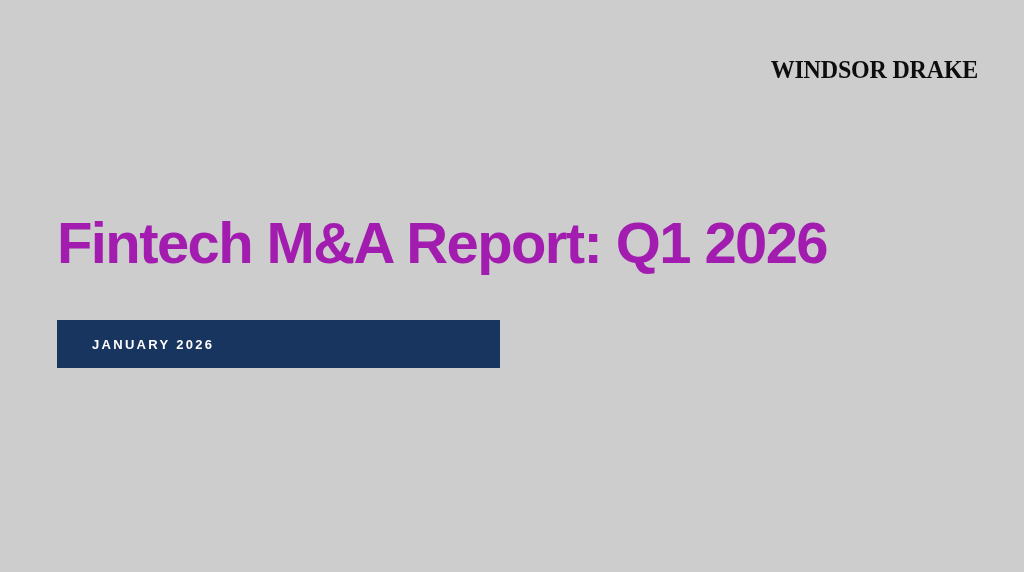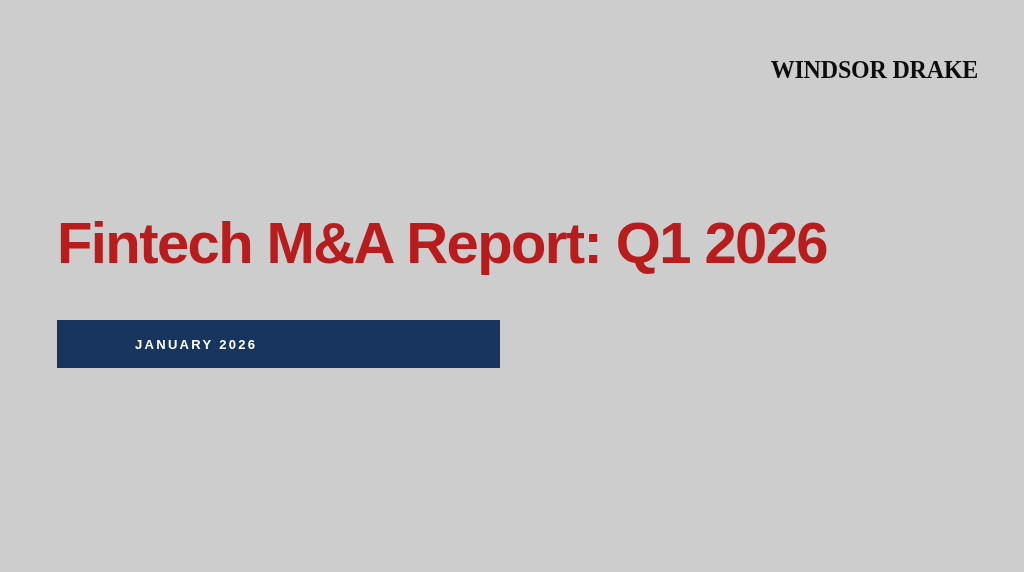--- a/index.html
+++ b/index.html
@@ -47,21 +47,21 @@
     width: 900px;
   }
 
   .slide-title {
     margin: 0;
     font-family: "Liberation Sans", sans-serif;
     font-weight: 700;
     font-size: 58px;
     line-height: 70px;
     letter-spacing: -1.6px;
-    color: #b91c1c;
+    color: #a21caf;
     white-space: nowrap;
   }
 
   
   .date-badge {
     position: absolute;
     left: 57px;
     top: 320px;
     width: 443px;
     height: 48px;
@@ -73,21 +73,20 @@
   }
 
   .date-badge-label {
     font-family: "Liberation Sans", sans-serif;
     font-weight: 700;
     font-size: 13px;
     line-height: 1;
     letter-spacing: 2.3px;
     color: #ffffff;
     white-space: nowrap;
-    margin-left: 43px;
   }
 </style>
 </head>
 <body>
 
 <div class="slide">
 
   <div class="brand-logo">WINDSOR DRAKE</div>
 
   <div class="title-block">

